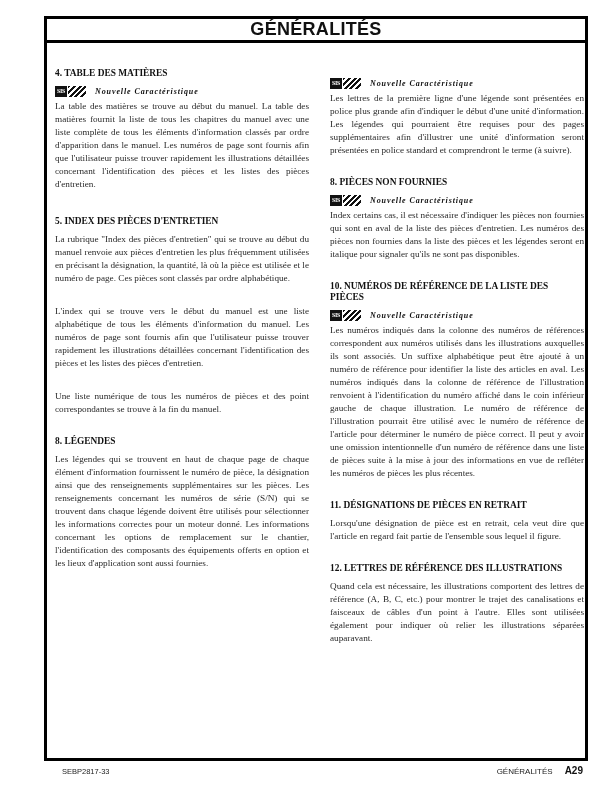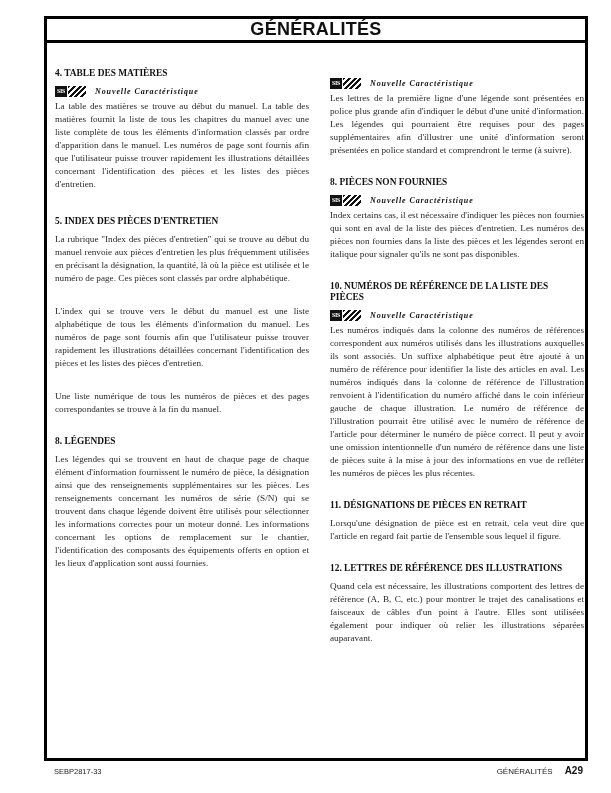--- a/index.html
+++ b/index.html
@@ -21,21 +21,21 @@
   .sis-logo { display:inline-flex; align-items:center; width:34px; height:11px; }
   .sis-box { background:#111; color:#fff; font-size:6px; font-weight:bold;
              height:11px; line-height:11px; padding:0 2px; letter-spacing:-0.3px; }
   .sis-stripes { width:18px; height:11px; margin-left:1px;
     background: repeating-linear-gradient(135deg, #111 0 2px, #fff 2px 4px); }
   .sis-label { font-style:italic; font-weight:bold; font-size:8px; margin-left:6px;
                letter-spacing:0.9px; color:#111; }
   .body-text { font-size:9.2px; line-height:13px; text-align:justify; color:#2a2a2a;
                margin:0; }
   .gap-s { height:19px; }
-  .footer-left { position:absolute; left:54px; top:767px; font-size:7.5px; color:#222; }
+  .footer-left { position:absolute; left:62px; top:767px; font-size:7.5px; color:#222; }
   .footer-right { position:absolute; right:28px; top:765px; font-size:8px; color:#222;
                   display:flex; align-items:baseline; gap:12px; }
   .footer-page { font-weight:bold; font-size:10px; color:#111; }
 </style>
 </head>
 <body>
 
 <div class="frame">
   <div class="title-bar">
     <span class="title">GÉNÉRALITÉS</span>
@@ -60,21 +60,21 @@
       <p class="body-text">La rubrique "Index des pièces d'entretien" qui se trouve au début du manuel renvoie aux pièces d'entretien les plus fréquemment utilisées en précisant la désignation, la quantité, là où la pièce est utilisée et le numéro de page. Ces pièces sont classés par ordre alphabétique.</p>
     </div>
     <div class="gap-s" style="height:20px"></div>
 
     <div class="section">
       <p class="body-text">L'index qui se trouve vers le début du manuel est une liste alphabétique de tous les éléments d'information du manuel. Les numéros de page sont fournis afin que l'utilisateur puisse trouver rapidement les illustrations détaillées concernant l'identification des pièces et les listes des pièces d'entretien.</p>
     </div>
     <div class="gap-s" style="height:20px"></div>
 
     <div class="section">
-      <p class="body-text">Une liste numérique de tous les numéros de pièces et des pages correspondantes se trouve à la fin du manuel.</p>
+      <p class="body-text">Une liste numérique de tous les numéros de pièces et des point correspondantes se trouve à la fin du manuel.</p>
     </div>
     <div class="gap-s" style="height:20px"></div>
 
     <div class="section">
       <div class="heading">8. LÉGENDES</div>
       <p class="body-text">Les légendes qui se trouvent en haut de chaque page de chaque élément d'information fournissent le numéro de pièce, la désignation ainsi que des renseignements supplémentaires sur les pièces. Les renseignements concernant les numéros de série (S/N) qui se trouvent dans chaque légende doivent être utilisés pour sélectionner les informations correctes pour un moteur donné. Les informations concernant les options de remplacement sur le chantier, l'identification des composants des équipements offerts en option et les lieux d'application sont aussi fournies.</p>
     </div>
   </div>
 
   <div class="col right">

